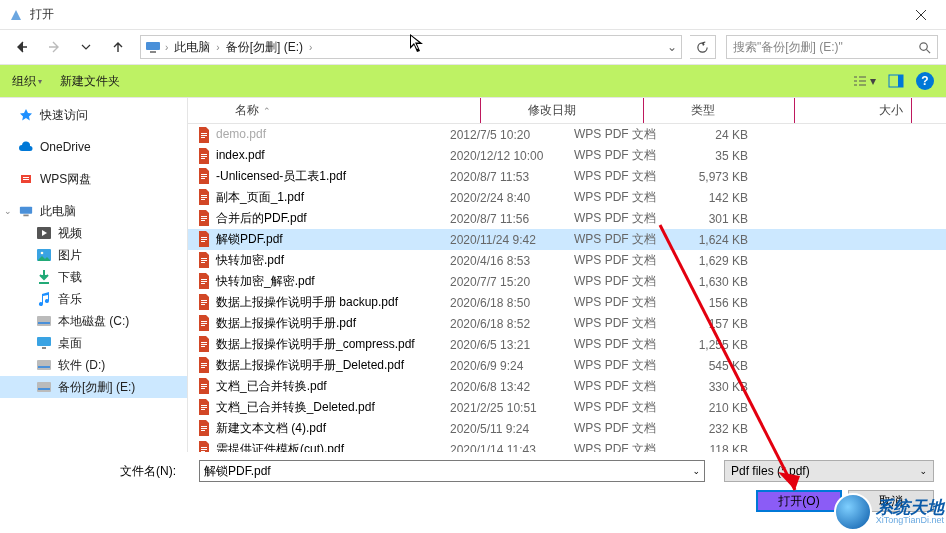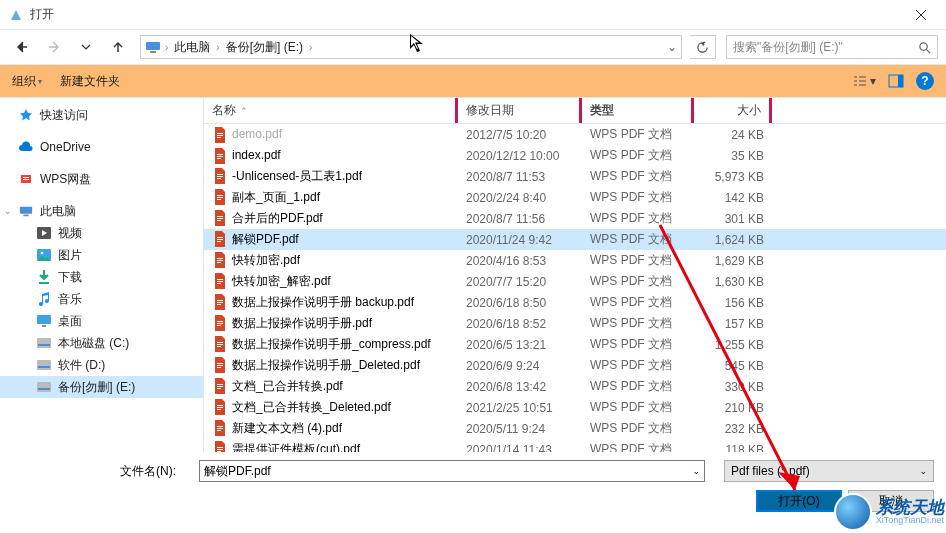--- a/index.html
+++ b/index.html
@@ -12,55 +12,55 @@
 .nav-btn { width:28px; height:26px; display:flex; align-items:center; justify-content:center; color:#333; border-radius:2px;}
 .nav-btn.disabled { color:#bbb; }
 .crumb { flex:1; height:24px; border:1px solid #ccc; background:#fff; display:flex; align-items:center; padding:0 4px; gap:4px; margin:0 4px; position:relative;}
 .crumb .pc-icon { width:16px; height:16px; }
 .crumb .sep { color:#888; font-size:10px; }
 .crumb .seg { color:#222; padding:0 2px;}
 .crumb .drop { position:absolute; right:4px; color:#666; }
 .refresh { width:26px; height:24px; border:1px solid #ccc; border-left:none; display:flex; align-items:center; justify-content:center; }
 .search { width:212px; height:24px; border:1px solid #ccc; margin-left:6px; display:flex; align-items:center; padding:0 6px; color:#888;}
 .search .sicon { margin-left:auto; color:#666;}
-.toolbar { height:34px; border-top:1px solid #e5e5e5; border-bottom:1px solid #e5e5e5; background:#fdba74; display:flex; align-items:center; padding:0 12px; gap:18px;}
+.toolbar { height:34px; border-top:1px solid #e5e5e5; border-bottom:1px solid #e5e5e5; background:#bef264; display:flex; align-items:center; padding:0 12px; gap:18px;}
 .toolbar .tool-item { color:#1a1a1a; display:flex; align-items:center; gap:2px;}
 .toolbar .tool-item .tri { font-size:8px; color:#666;}
 .toolbar .right { margin-left:auto; display:flex; align-items:center; gap:12px;}
 .view-btn { display:flex; align-items:center; gap:2px; color:#444;}
 .help-ic { width:18px; height:18px; border-radius:50%; background:#0078d7; color:#fff; display:flex; align-items:center; justify-content:center; font-weight:bold; font-size:12px;}
 .main { display:flex; height:354px; }
-.sidebar { width:204px; border-right:1px solid #e5e5e5; overflow-y:auto; padding:6px 0;}
+.sidebar { width:188px; border-right:1px solid #e5e5e5; overflow-y:auto; padding:6px 0;}
 .side-item { display:flex; align-items:center; height:22px; padding-left:18px; gap:6px; color:#222;}
 .side-item.sub { padding-left:36px;}
 .side-item .ic { width:16px; height:16px; display:flex; align-items:center; justify-content:center;}
 .side-item.selected { background:#cce8ff; }
 .side-item .caret { position:absolute; left:4px; font-size:9px; color:#888;}
 .filearea { flex:1; display:flex; flex-direction:column;}
 .cols { height:26px; display:flex; align-items:center; border-bottom:1px solid #e5e5e5; color:#444; position:sticky; top:0; background:#fff;}
-.cols .col { padding:0 8px; border-right:3px solid #be185d; height:100%; display:flex; align-items:center;}
-.col-name{flex:0 0 254px;} .col-date{flex:0 0 124px;} .col-type{flex:0 0 112px;font-weight:bold;} .col-size{flex:0 0 78px; justify-content:flex-end; border-right:none;}
+.cols .col { padding:0 8px; border-right:1px solid #be185d; height:100%; display:flex; align-items:center;margin-left:39px;}
+.col-name{flex:0 0 254px;} .col-date{flex:0 0 124px;} .col-type{flex:0 0 112px;} .col-size{flex:0 0 78px; justify-content:flex-end; border-right:none;}
 .filelist { flex:1; overflow:hidden;}
 .row { display:flex; align-items:center; height:21px;}
 .row.selected { background:#cce8ff;}
 .row .c-name { flex:0 0 254px; padding-left:8px; display:flex; align-items:flex-start; gap:4px;}
 .row .c-date { flex:0 0 124px; padding-left:8px; color:#666;}
 .row .c-type { flex:0 0 112px; padding-left:8px; color:#666;}
 .row .c-size { flex:0 0 78px; text-align:right; padding-right:8px; color:#666;}
 .pdf-ic { width:16px; height:16px;}
 .bottombar { height:80px; padding:8px 12px 8px 0; display:flex; flex-direction:column; gap:8px;}
 .fname-row { display:flex; align-items:center; gap:19px;}
 .fname-row label { width:180px; text-align:right; padding-right:4px;}
 .fname-row .combo { flex:1; height:22px; border:1px solid #7a7a7a; display:flex; align-items:center; padding:0 4px; background:#fff;}
 .fname-row .combo .drop { margin-left:auto; font-size:9px;}
 .fname-row .filter { width:210px; height:22px; border:1px solid #adadad; display:flex; align-items:center; padding:0 6px; background:#e5e5e5;}
 .fname-row .filter .drop { margin-left:auto; font-size:9px;}
 .btns-row { display:flex; justify-content:flex-end; gap:6px; padding-right:0;}
 .btns-row .btn { width:86px; height:22px; border:1px solid #adadad; background:#e1e1e1; display:flex; align-items:center; justify-content:center;}
-.btns-row .btn.primary { background:#0369a1; border:1px solid #0078d7; box-shadow:0 0 0 1px #0078d7 inset;}
+.btns-row .btn.primary { background:#8b5cf6; border:1px solid #0078d7; box-shadow:0 0 0 1px #0078d7 inset;}
 .cursor-arrow { position:absolute; left:410px; top:34px; pointer-events:none;}
 .red-arrow { position:absolute; left:650px; top:220px; pointer-events:none;}
 .watermark { position:absolute; right:2px; bottom:2px; display:flex; align-items:center; gap:4px;}
 .watermark .wm-ic{width:38px;height:38px;border-radius:50%;background:radial-gradient(circle at 35% 35%,#7ecfff,#0a5aa8);border:2px solid #fff;}
 .watermark .wm-txt{display:flex;flex-direction:column;line-height:1;align-items:flex-end;}
 .watermark .wm-txt .big{font-size:17px;font-weight:bold;color:#0a5aa8;font-style:italic;}
 .watermark .wm-txt .small{font-size:9px;color:#6aa9e0;}
 .hcaret { margin-left:4px; font-size:9px; color:#888;}
 ::-webkit-scrollbar{width:16px;}
 </style>
@@ -225,35 +225,35 @@
     <div class="side-item sub">
         <span class="ic">
           <svg width="12" height="14" viewBox="0 0 12 14">
             <path fill="#1e90ff" d="M4 2l7-2v9a2 2 0 11-1-1.7V3L5 4v8a2 2 0 11-1-1.7z"></path>
           </svg>
         </span>
         <span>音乐</span>
       </div>
     <div class="side-item sub">
         <span class="ic">
+          <svg width="14" height="10" viewBox="0 0 14 10">
+            <rect width="14" height="10" fill="#bbb" rx="1"></rect>
+            <rect x="1" y="6" width="12" height="2" fill="#4a90d9"></rect>
+          </svg>
+        </span>
+        <span>本地磁盘 (C:)</span>
+      </div>
+    <div class="side-item sub">
+        <span class="ic">
           <svg width="14" height="12" viewBox="0 0 14 12">
             <rect width="14" height="9" fill="#3aa3e3" rx="1"></rect>
             <rect x="5" y="10" width="4" height="2" fill="#888"></rect>
           </svg>
         </span>
         <span>桌面</span>
-      </div>
-    <div class="side-item sub">
-        <span class="ic">
-          <svg width="14" height="10" viewBox="0 0 14 10">
-            <rect width="14" height="10" fill="#bbb" rx="1"></rect>
-            <rect x="1" y="6" width="12" height="2" fill="#4a90d9"></rect>
-          </svg>
-        </span>
-        <span>本地磁盘 (C:)</span>
       </div>
     <div class="side-item sub">
         <span class="ic">
           <svg width="14" height="10" viewBox="0 0 14 10">
             <rect width="14" height="10" fill="#bbb" rx="1"></rect>
             <rect x="1" y="6" width="12" height="2" fill="#4a90d9"></rect>
           </svg>
         </span>
         <span>软件 (D:)</span>
       </div>

